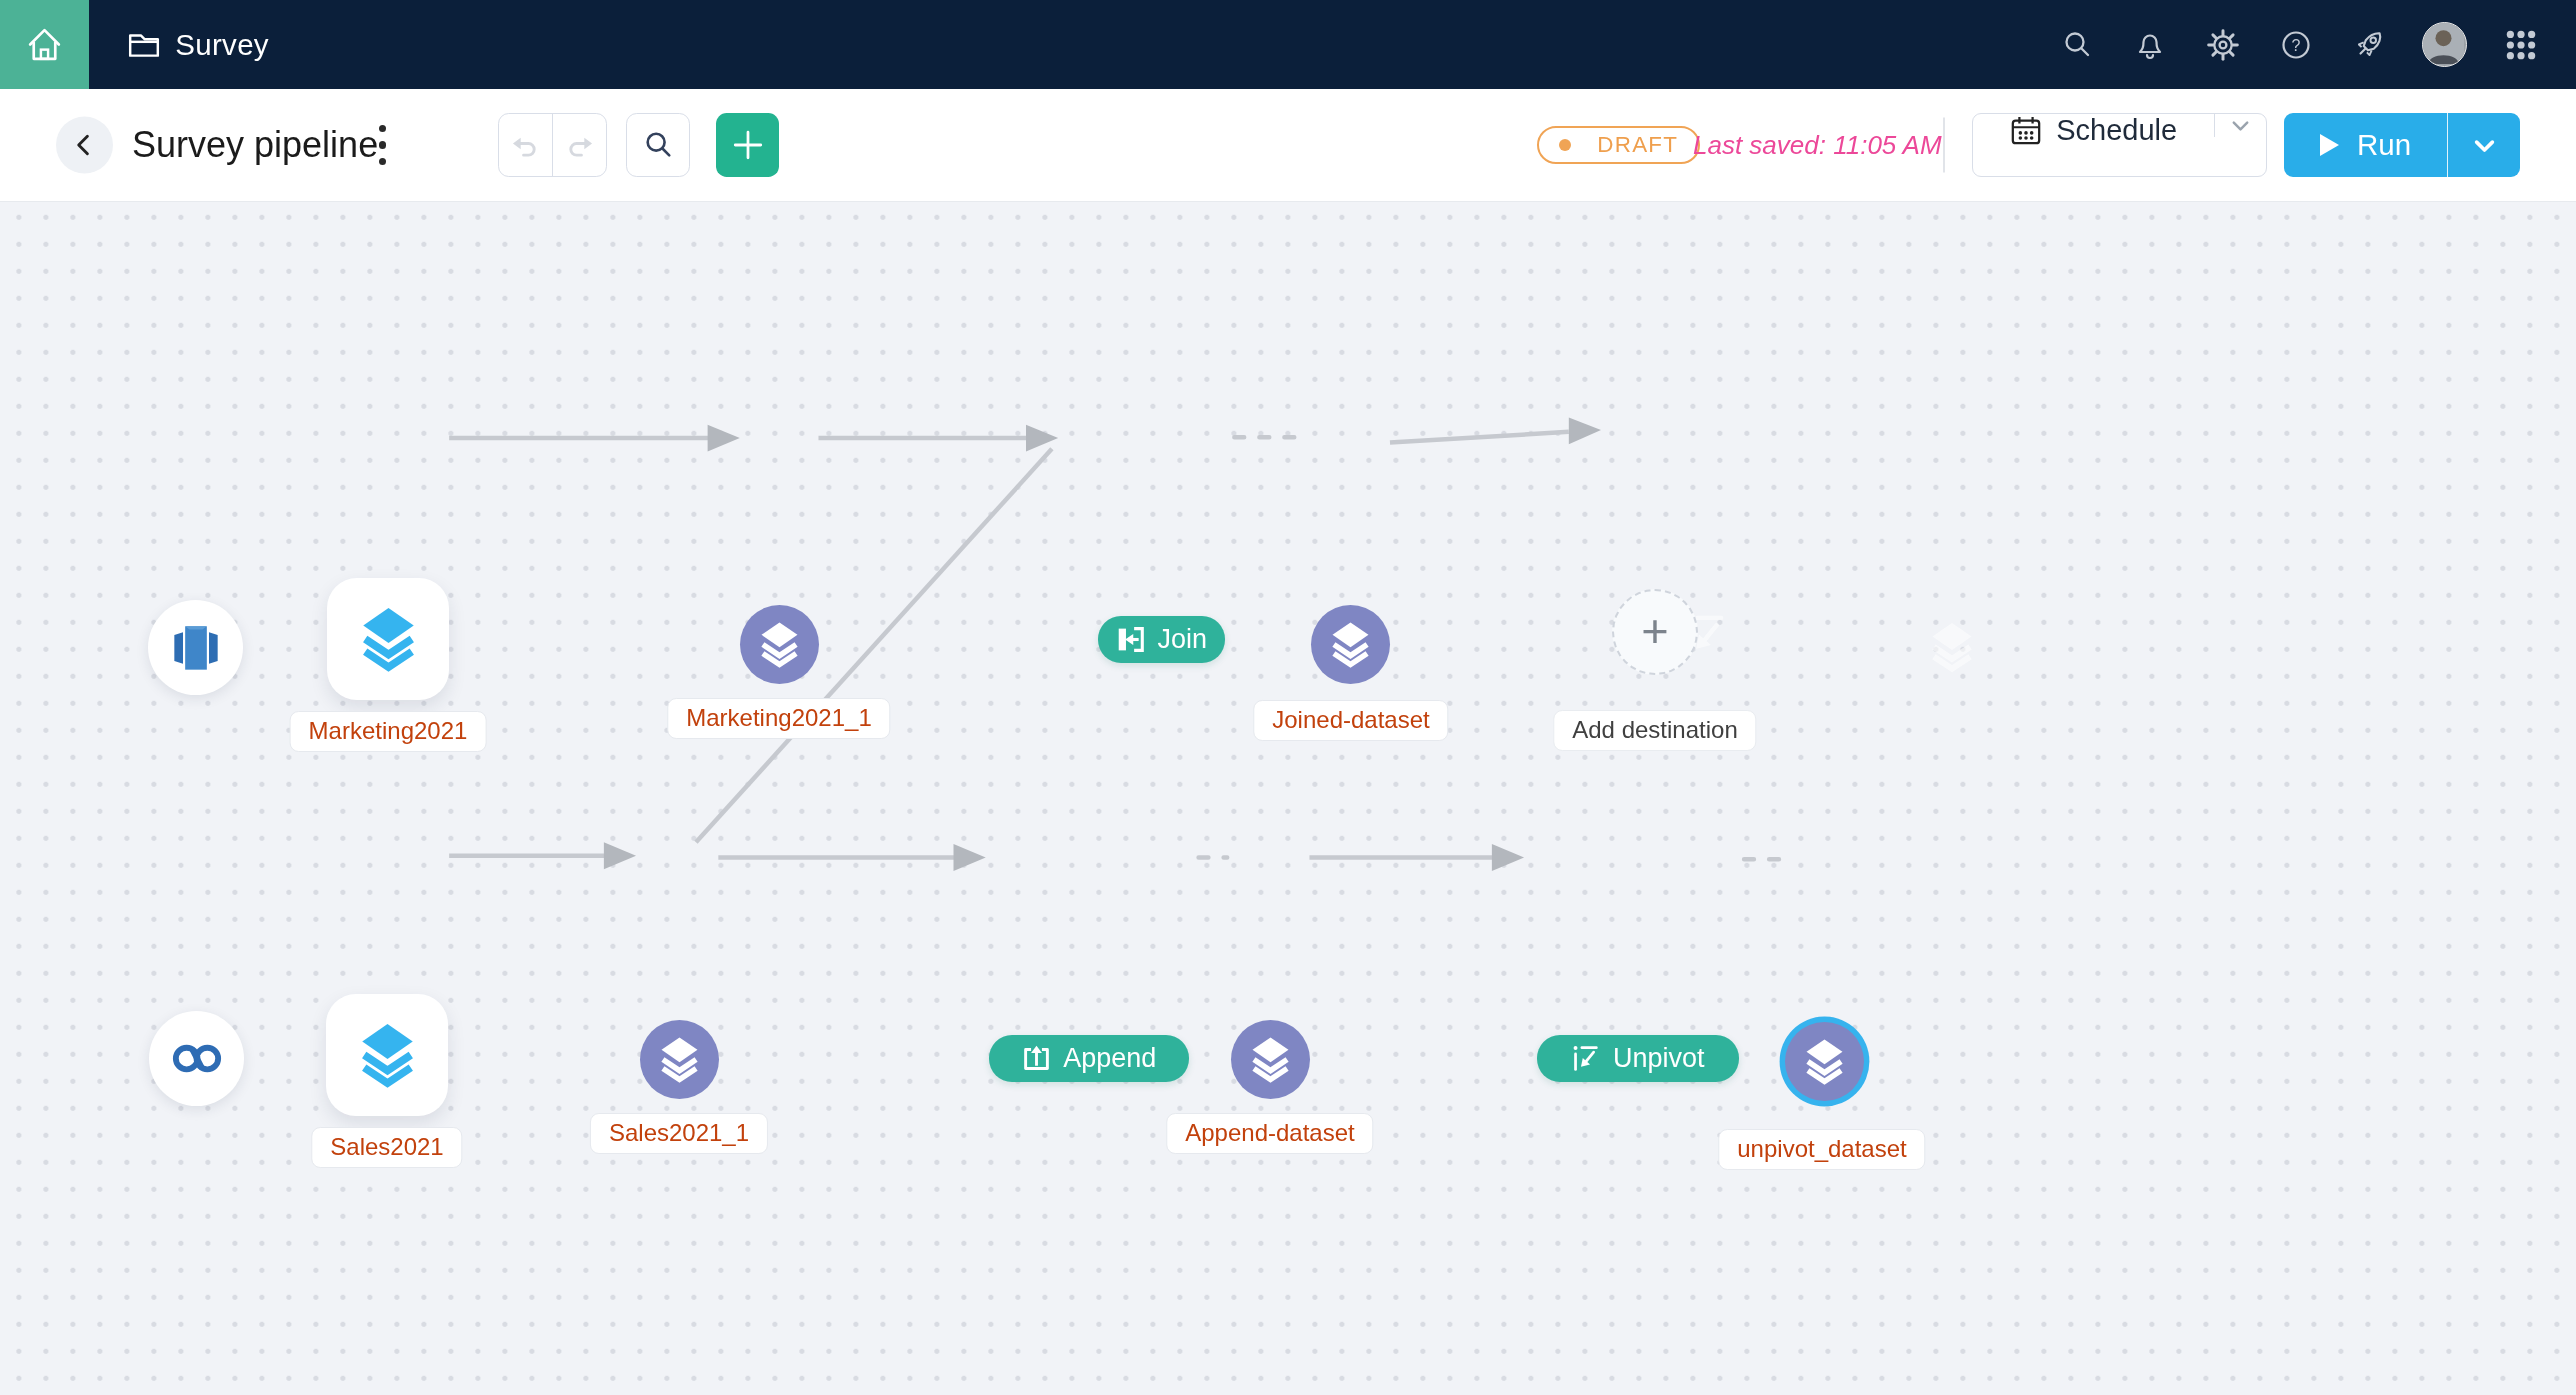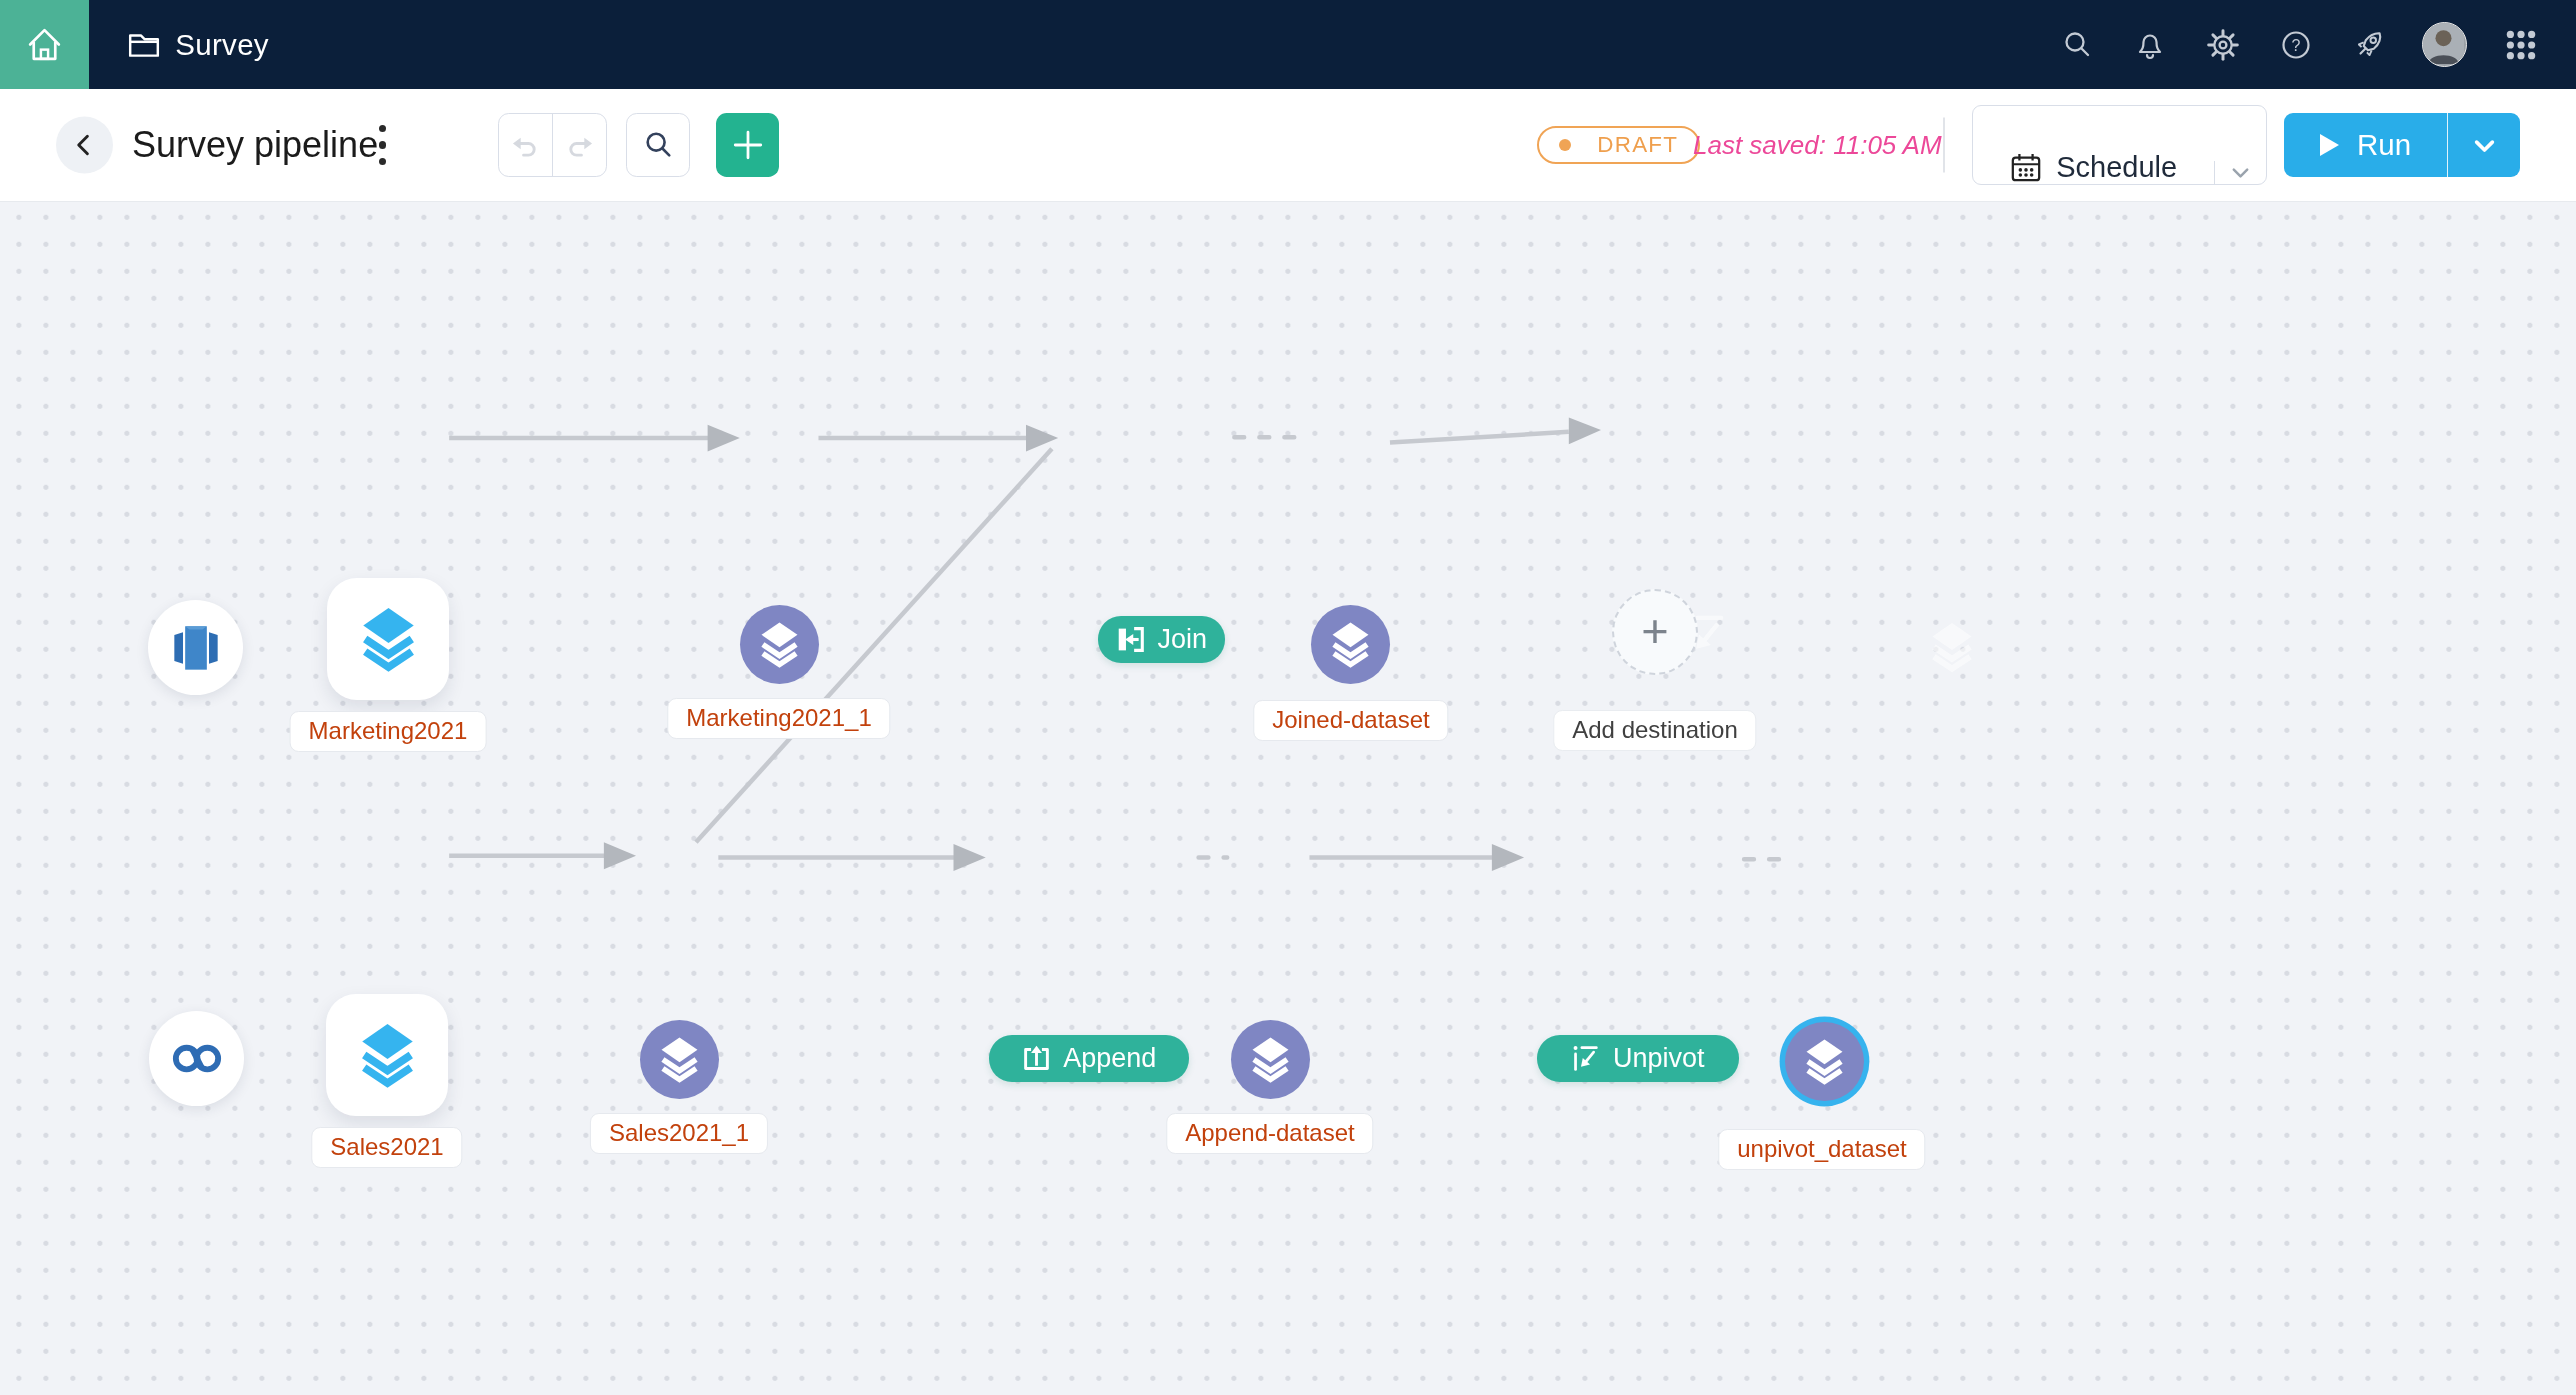--- a/index.html
+++ b/index.html
@@ -38,22 +38,22 @@
             display:flex; align-items:center; justify-content:center; cursor:pointer; }
   .search-btn { left:626px; }
   .plus-btn { left:716px; width:63px; height:64px; background:#23b390; border:none; border-radius:10.7px;
               display:flex; align-items:center; justify-content:center; cursor:pointer; }
   .draft-badge { left:1537px; height:38px; padding:0 19.7px; border:2.2px solid #f0a455; border-radius:19.7px;
                  display:flex; align-items:center; gap:26px; background:#fff; }
   .draft-badge i { width:12.5px; height:12.5px; border-radius:50%; background:#f0a455; }
   .draft-badge span { color:#ef9f4d; font-size:22.4px; font-weight:500; letter-spacing:1.3px; }
   .last-saved { left:1693px; font-size:26px; color:#ec4899;font-style:italic; }
   .tb-divider { left:1943px; width:1.8px; height:55px; background:#e1e4e9; }
-  .schedule-btn { left:1972px; width:295px; height:80px; border:1.8px solid #d9dee8; border-radius:9px;
-                  background:#fff; display:flex; align-items:flex-end; overflow:hidden; }
+  .schedule-btn { left:1972px; width:295px; height:64px; border:1.8px solid #d9dee8; border-radius:9px;
+                  background:#fff; display:flex; align-items:flex-start; overflow:hidden; }
   .schedule-main { flex:1; display:flex; align-items:center; justify-content:center; gap:14.3px; cursor:pointer; }
   .schedule-main span { font-size:29px; color:#1f2a3a; }
   .schedule-caret { width:52px; border-left:1.8px solid #d9dee8; display:flex; align-items:center;
                     justify-content:center; cursor:pointer; }
   .run-btn { left:2284px; width:236px; height:64px; background:#29ade9; border-radius:9px;
              display:flex; align-items:stretch; overflow:hidden; }
   .run-main { flex:1; display:flex; align-items:center; justify-content:center; gap:18px; cursor:pointer; }
   .run-main span { color:#fff; font-size:29.5px; }
   .play-tri { width:0; height:0; border-left:19.7px solid #fff; border-top:11.6px solid transparent;
               border-bottom:11.6px solid transparent; }

